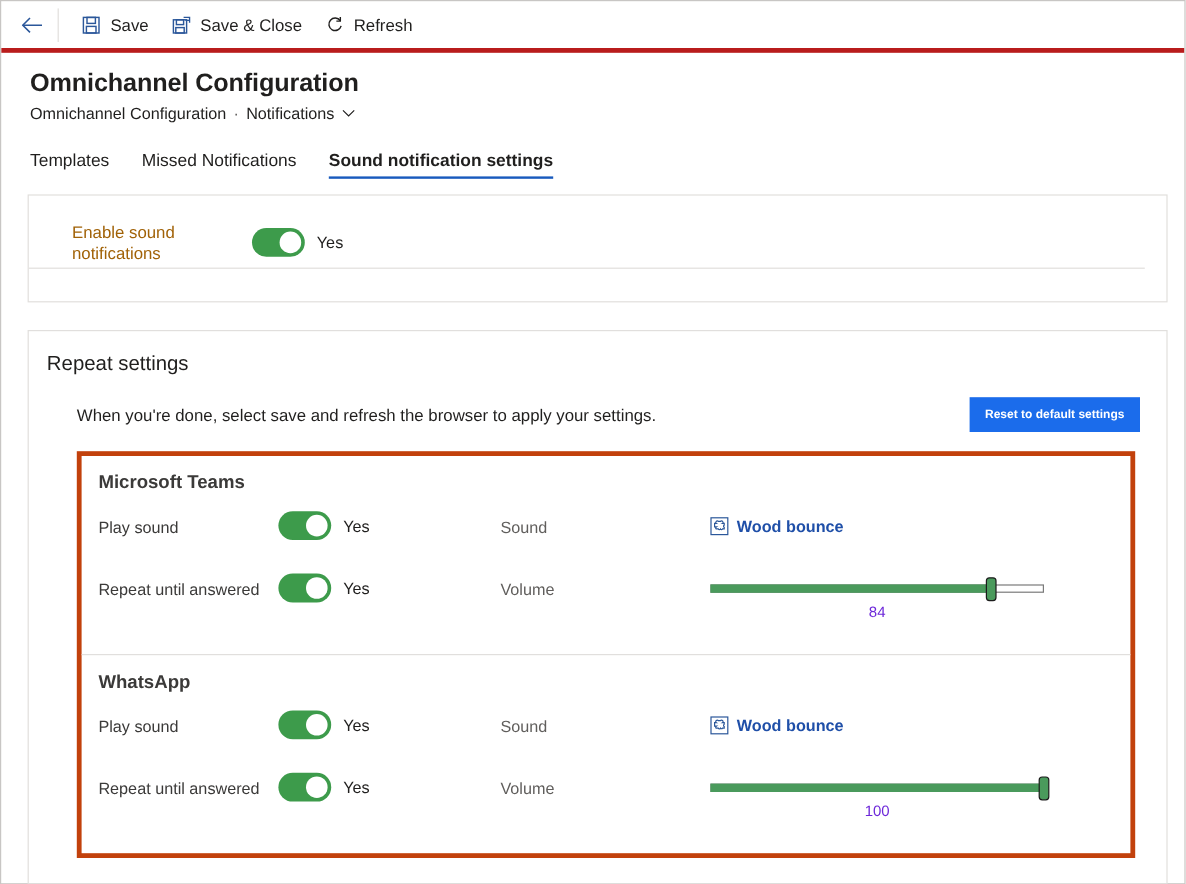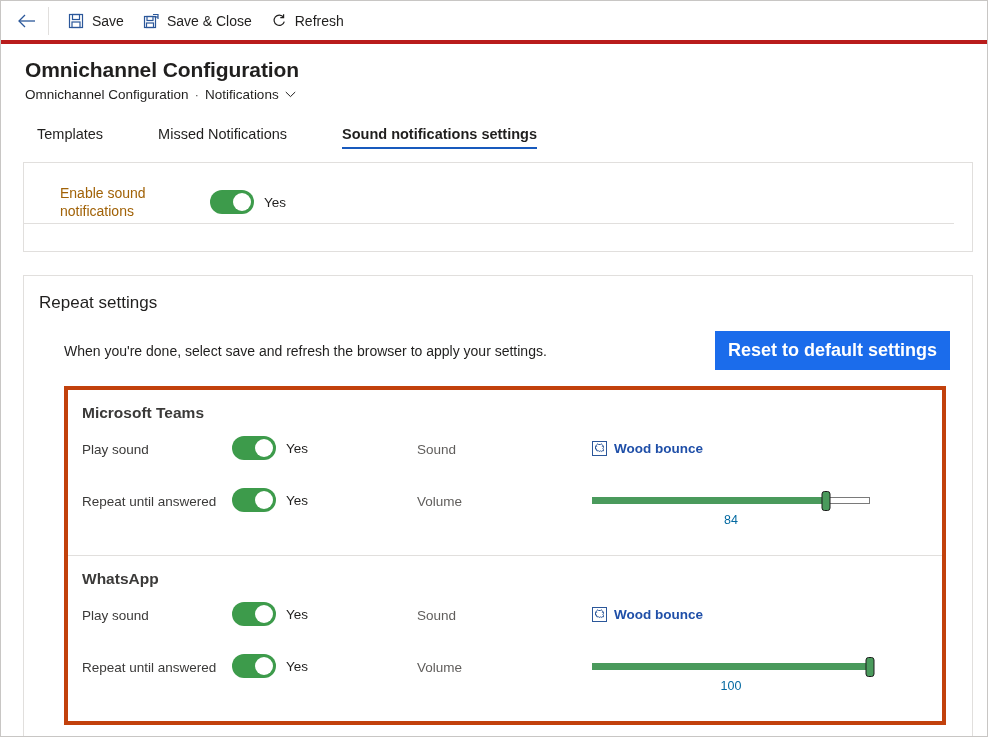--- a/index.html
+++ b/index.html
@@ -86,24 +86,23 @@
     margin-left: 6px;
     display: inline-flex;
     align-items: center;
     cursor: pointer;
   }
 
   
   .tabs {
     display: flex;
     align-items: flex-end;
-    padding-left: 36px;
+    padding-left: 24px;
     margin-top: 17px;
     height: 30px;
-    gap: 28px;
   }
   .tab {
     font-size: 14.5px;
     color: #201f1e;
     margin-right: 27px;
     padding-bottom: 7px;
     cursor: pointer;
     position: relative;
   }
   .tab.active {
@@ -162,21 +161,21 @@
     justify-content: space-between;
     padding: 18px 22px 0 40px;
   }
   .hint-text {
     font-size: 14px;
     color: #201f1e;
   }
   .reset-btn {
     background: #1b6ceb;
     color: #ffffff;
-    font-size: 18px;
+    font-size: 10px;
     font-weight: bold;
     border: none;
     padding: 9px 13px;
     cursor: pointer;
     font-family: "Liberation Sans", sans-serif;
     white-space: nowrap;
   }
 
   
   .channels {
@@ -311,21 +310,21 @@
     height: 20px;
     background: #4a9a5c;
     border: 1px solid #1c1c1c;
     border-radius: 3px;
     box-sizing: border-box;
     transform: translateX(-50%);
     cursor: pointer;
   }
   .slider-value {
     font-size: 12.5px;
-    color: #0369a1;
+    color: #6d28d9;
     text-align: center;
     margin-top: 4px;
   }
 </style>
 </head>
 <body>
 
 <div class="command-bar">
   <div class="back-btn">
     <svg width="18" height="14" viewBox="0 0 18 14">
@@ -380,21 +379,21 @@
       <svg width="11" height="7" viewBox="0 0 11 7">
         <path d="M0.8 1 L5.5 5.6 L10.2 1" fill="none" stroke="#201f1e" stroke-width="1"></path>
       </svg>
     </span>
   </div>
 </div>
 
 <div class="tabs">
   <div class="tab">Templates</div>
   <div class="tab">Missed Notifications</div>
-  <div class="tab active">Sound notifications settings</div>
+  <div class="tab active">Sound notification settings</div>
 </div>
 
 <div class="panel panel-enable">
   <div class="enable-row">
     <div class="enable-label">Enable sound notifications</div>
     <div class="toggle">
       <div class="knob"></div>
     </div>
     <span class="toggle-text">Yes</span>
   </div>

